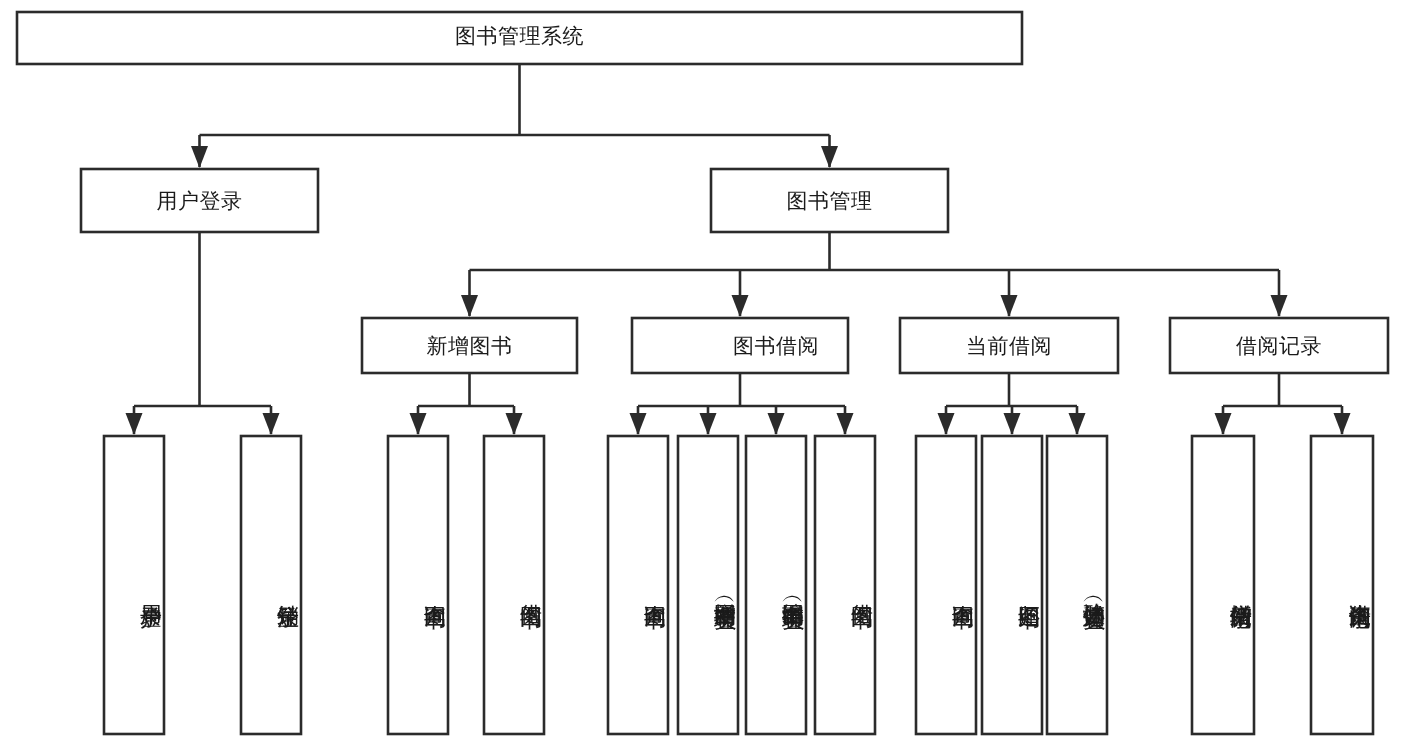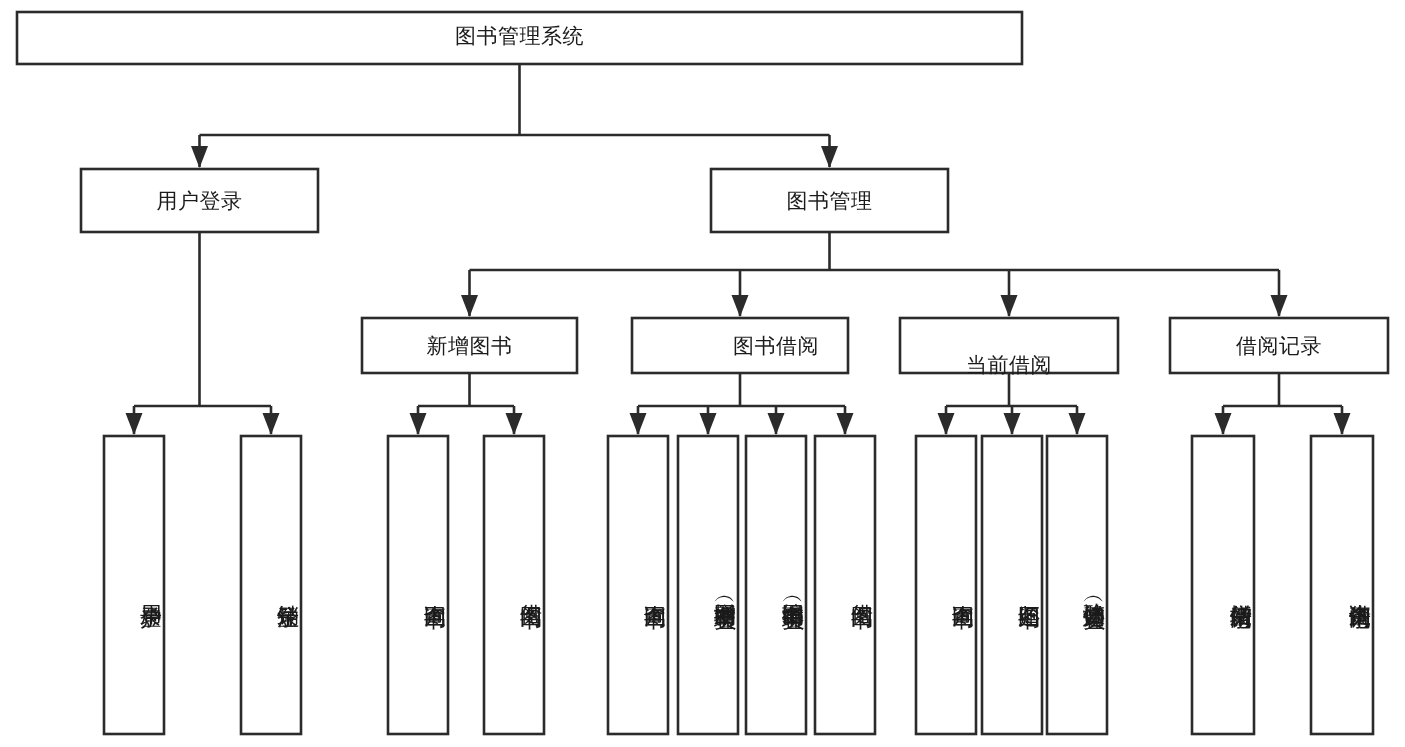--- a/index.html
+++ b/index.html
@@ -171,21 +171,21 @@
       <div class="node-label-h" style="left: 17px; top: 12px; width: 1005px; height: 48px;">图书管理系统</div>
       <div class="node-hit" style="left: 17px; top: 12px; width: 1005px; height: 52px;"></div>
       <div class="node-label-h" style="left: 81px; top: 169px; width: 237px; height: 63px;">用户登录</div>
       <div class="node-hit" style="left: 81px; top: 169px; width: 237px; height: 63px;"></div>
       <div class="node-label-h" style="left: 711px; top: 169px; width: 237px; height: 63px;">图书管理</div>
       <div class="node-hit" style="left: 711px; top: 169px; width: 237px; height: 63px;"></div>
       <div class="node-label-h" style="left: 362px; top: 318px; width: 215px; height: 55px;">新增图书</div>
       <div class="node-hit" style="left: 362px; top: 318px; width: 215px; height: 55px;"></div>
       <div class="node-label-h" style="left: 632px; top: 318px; width: 216px; height: 55px; padding-left: 36px;">图书借阅</div>
       <div class="node-hit" style="left: 632px; top: 318px; width: 216px; height: 55px;"></div>
-      <div class="node-label-h" style="left: 900px; top: 318px; width: 218px; height: 55px; margin-top: 19px;">当前借阅</div>
+      <div class="node-label-h" style="left: 900px; top: 318px; width: 218px; height: 55px;">当前借阅</div>
       <div class="node-hit" style="left: 900px; top: 318px; width: 218px; height: 55px;"></div>
       <div class="node-label-h" style="left: 1170px; top: 318px; width: 218px; height: 55px;">借阅记录</div>
       <div class="node-hit" style="left: 1170px; top: 318px; width: 218px; height: 55px;"></div>
       <div class="node-label-v" style="left: 104px; top: 436px; width: 60px; height: 298px;">用户登录</div>
       <div class="node-hit" style="left: 104px; top: 436px; width: 60px; height: 298px;"></div>
       <div class="node-label-v" style="left: 241px; top: 436px; width: 60px; height: 298px;">注销登录</div>
       <div class="node-hit" style="left: 241px; top: 436px; width: 60px; height: 298px;"></div>
       <div class="node-label-v" style="left: 388px; top: 436px; width: 60px; height: 298px;">查询图书</div>
       <div class="node-hit" style="left: 388px; top: 436px; width: 60px; height: 298px;"></div>
       <div class="node-label-v" style="left: 484px; top: 436px; width: 60px; height: 298px;">借阅图书</div>

